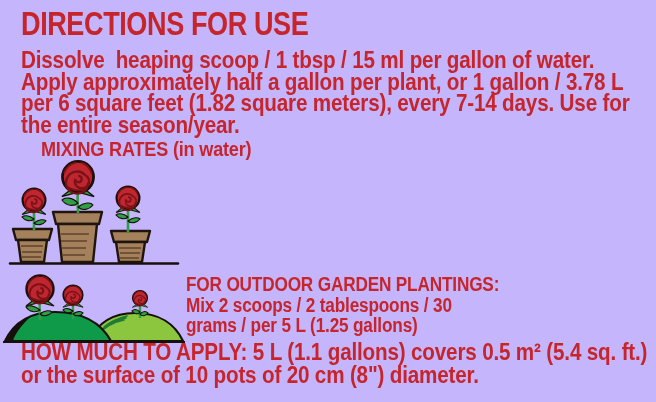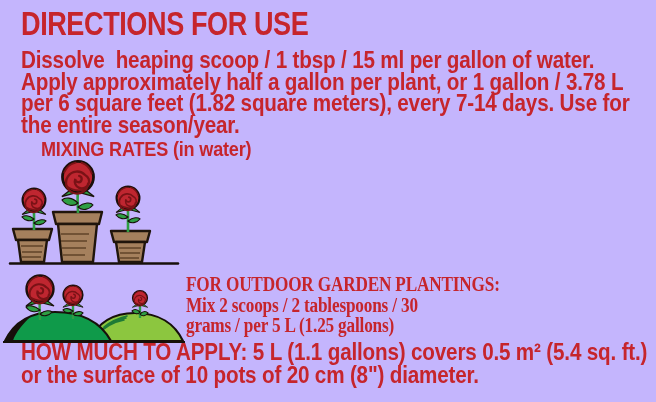--- a/index.html
+++ b/index.html
@@ -26,21 +26,21 @@
   .mixing-heading {
     position:absolute; left:21px; top:137px;
     font-size:21px; letter-spacing:-0.2px;margin-left:20px;
   }
   .potted-text {
     position:absolute; left:181px; top:179px;
     font-size:20px; line-height:20.5px; letter-spacing:-0.2px;
   }
   .outdoor-text {
     position:absolute; left:186px; top:274px;
-    font-size:20px; line-height:20.5px; letter-spacing:-0.2px;font-family:Liberation Serif, serif;
+    font-size:20px; line-height:20.5px; letter-spacing:-0.2px;
   }
   .apply-text {
     position:absolute; left:21px; top:340px;
     font-size:24px; line-height:23px; letter-spacing:-0.2px;
   }
   .illus { position:absolute; }
   #illus-pots { left:8px; top:156px; }
   #illus-garden { left:3px; top:270px; }
 </style>
 </head>

